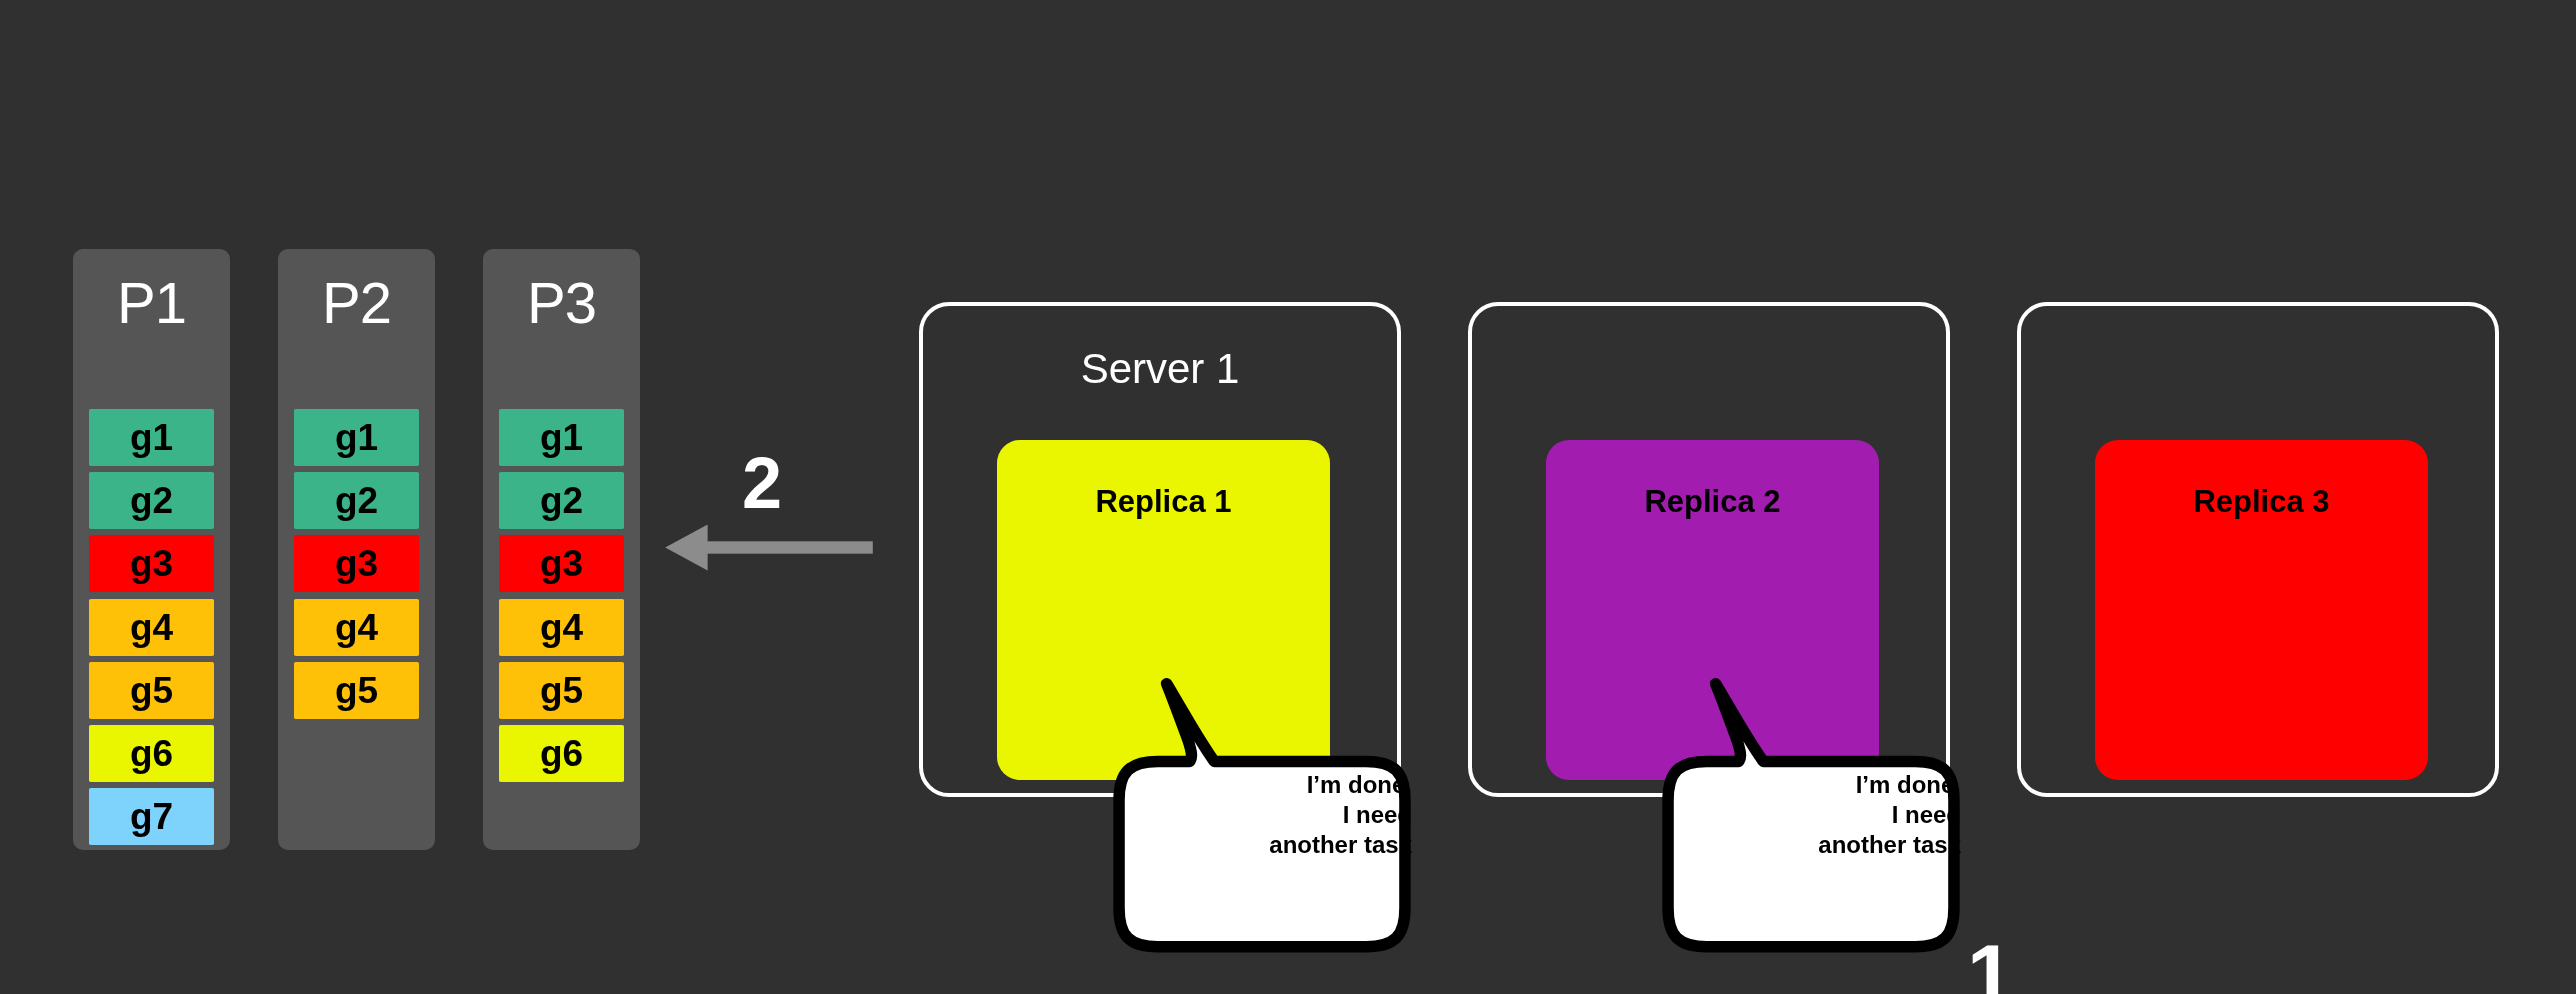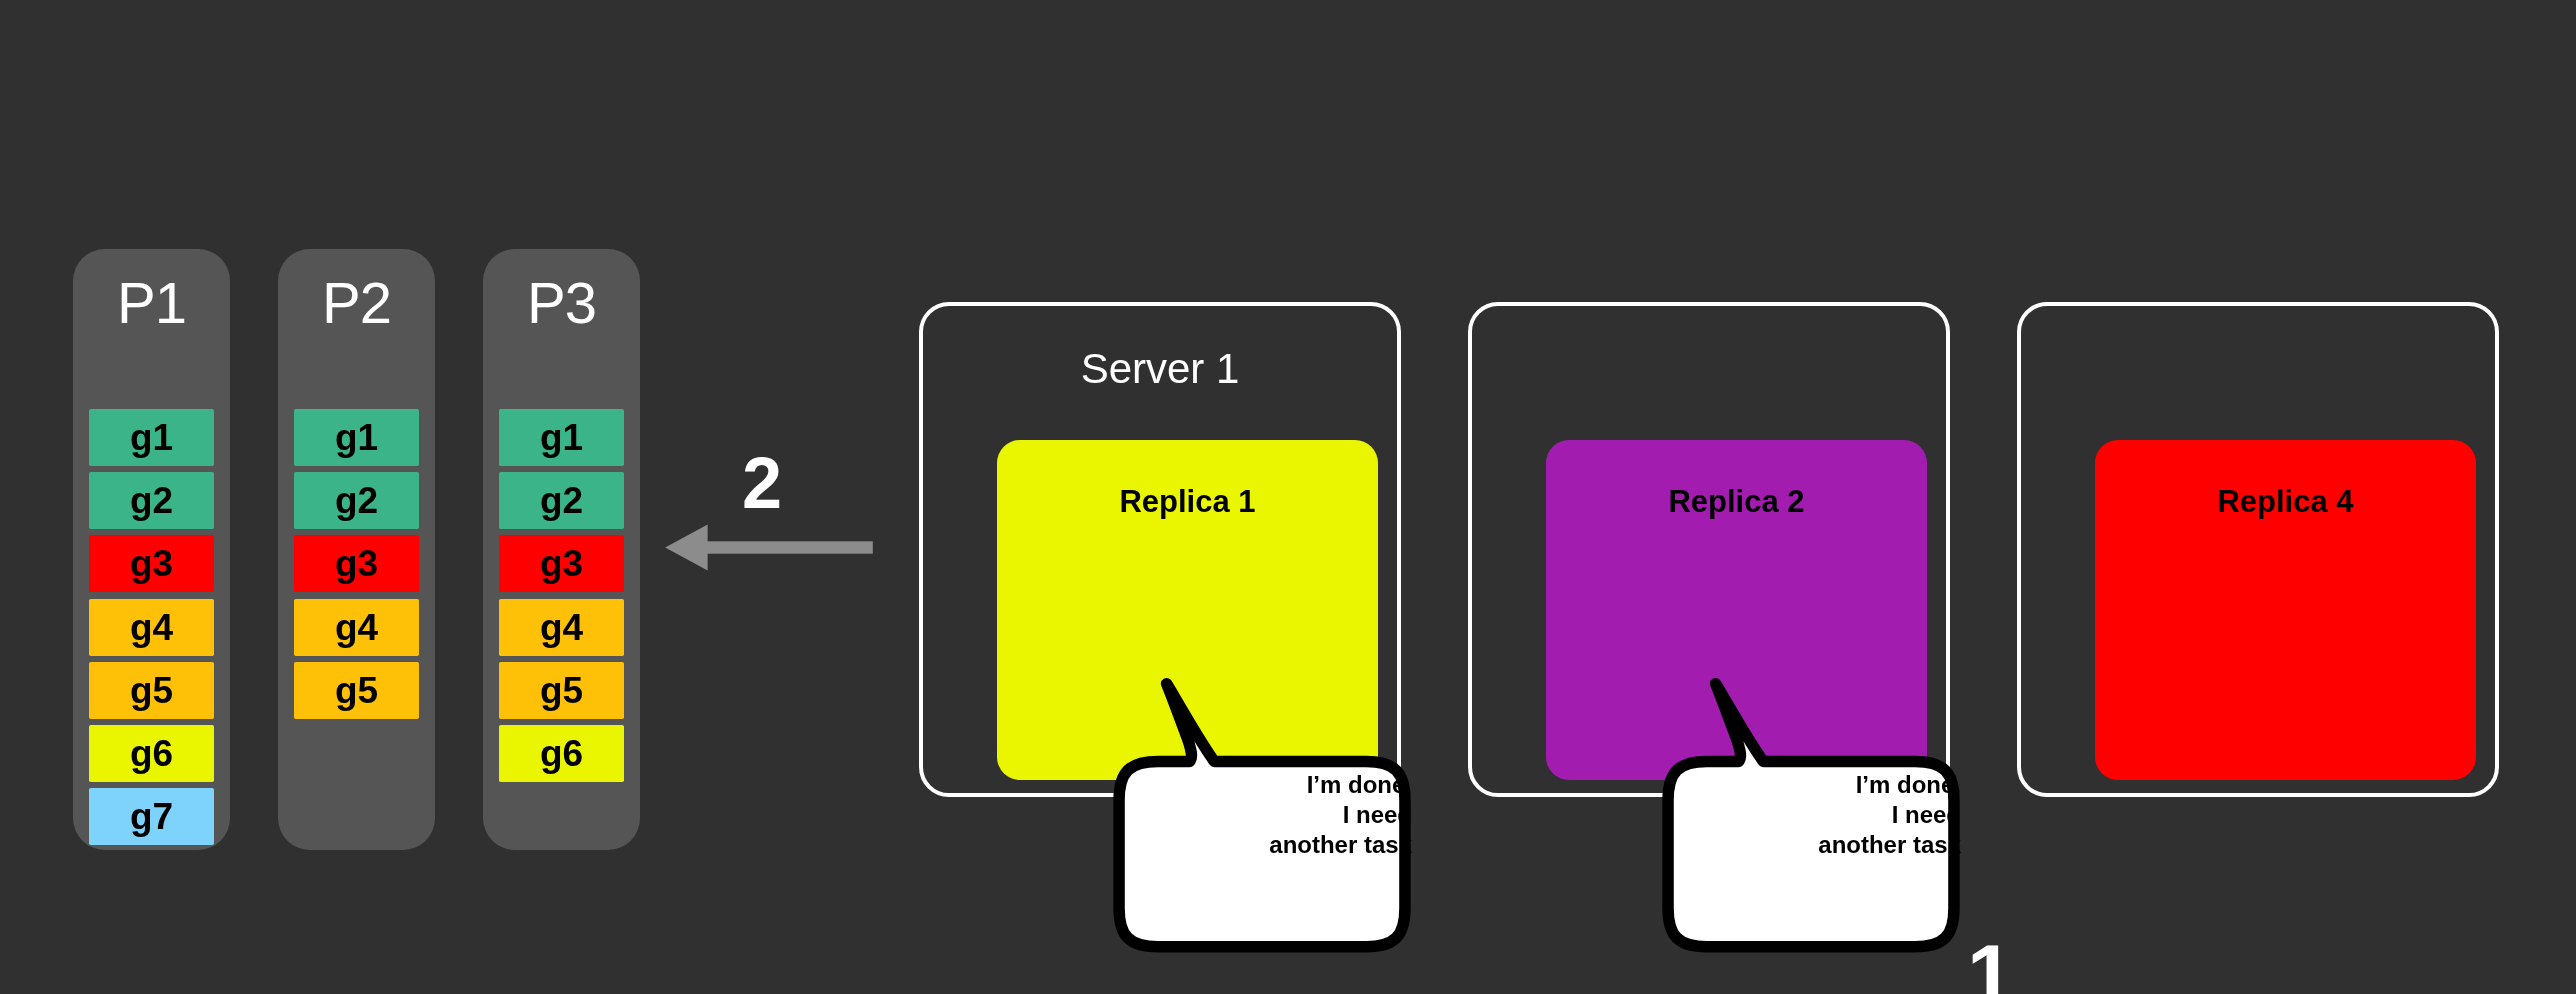--- a/index.html
+++ b/index.html
@@ -16,21 +16,21 @@
     font-family: "Liberation Sans", sans-serif;
   }
 
   
   .partition {
     position: absolute;
     width: 157px;
     top: 249px;
     height: 601px;
     background: #555555;
-    border-radius: 32px;
+    border-radius: 10px;
     box-sizing: border-box;
   }
   .partition-title {
     position: absolute;
     top: 25px;
     left: 0;
     width: 100%;
     text-align: center;
     color: #ffffff;
     font-size: 58px;
@@ -105,21 +105,20 @@
     font-weight: 400;
     line-height: 1;
   }
   .replica {
     position: absolute;
     left: 74px;
     top: 134px;
     width: 333px;
     height: 340px;
     border-radius: 23px;
-    padding-left: 48px;
   }
   .replica-title {
     position: absolute;
     top: 46px;
     left: 0;
     width: 100%;
     text-align: center;
     color: #000000;
     font-size: 31px;
     font-weight: bold;
@@ -209,21 +208,21 @@
   </div>
 
   <div class="server" id="server-1" style="left:1468px;">
     <div class="replica" id="replica-1" style="background: #a21caf;">
       <div class="replica-title">Replica 2</div>
     </div>
   </div>
 
   <div class="server" id="server-2" style="left:2017px;">
     <div class="replica" id="replica-2" style="background: rgb(255, 0, 0);">
-      <div class="replica-title">Replica 4</div>
+      <div class="replica-title">Replica 3</div>
     </div>
   </div>
 
   <div class="bubble-wrap" style="left:1112px; top:680px;">
     <svg class="bubble-svg" viewBox="0 0 340 310">
       <path d="M 52 92
                C 20 92 8 104 8 136
                L 8 258
                C 8 290 20 302 52 302
                L 288 302

